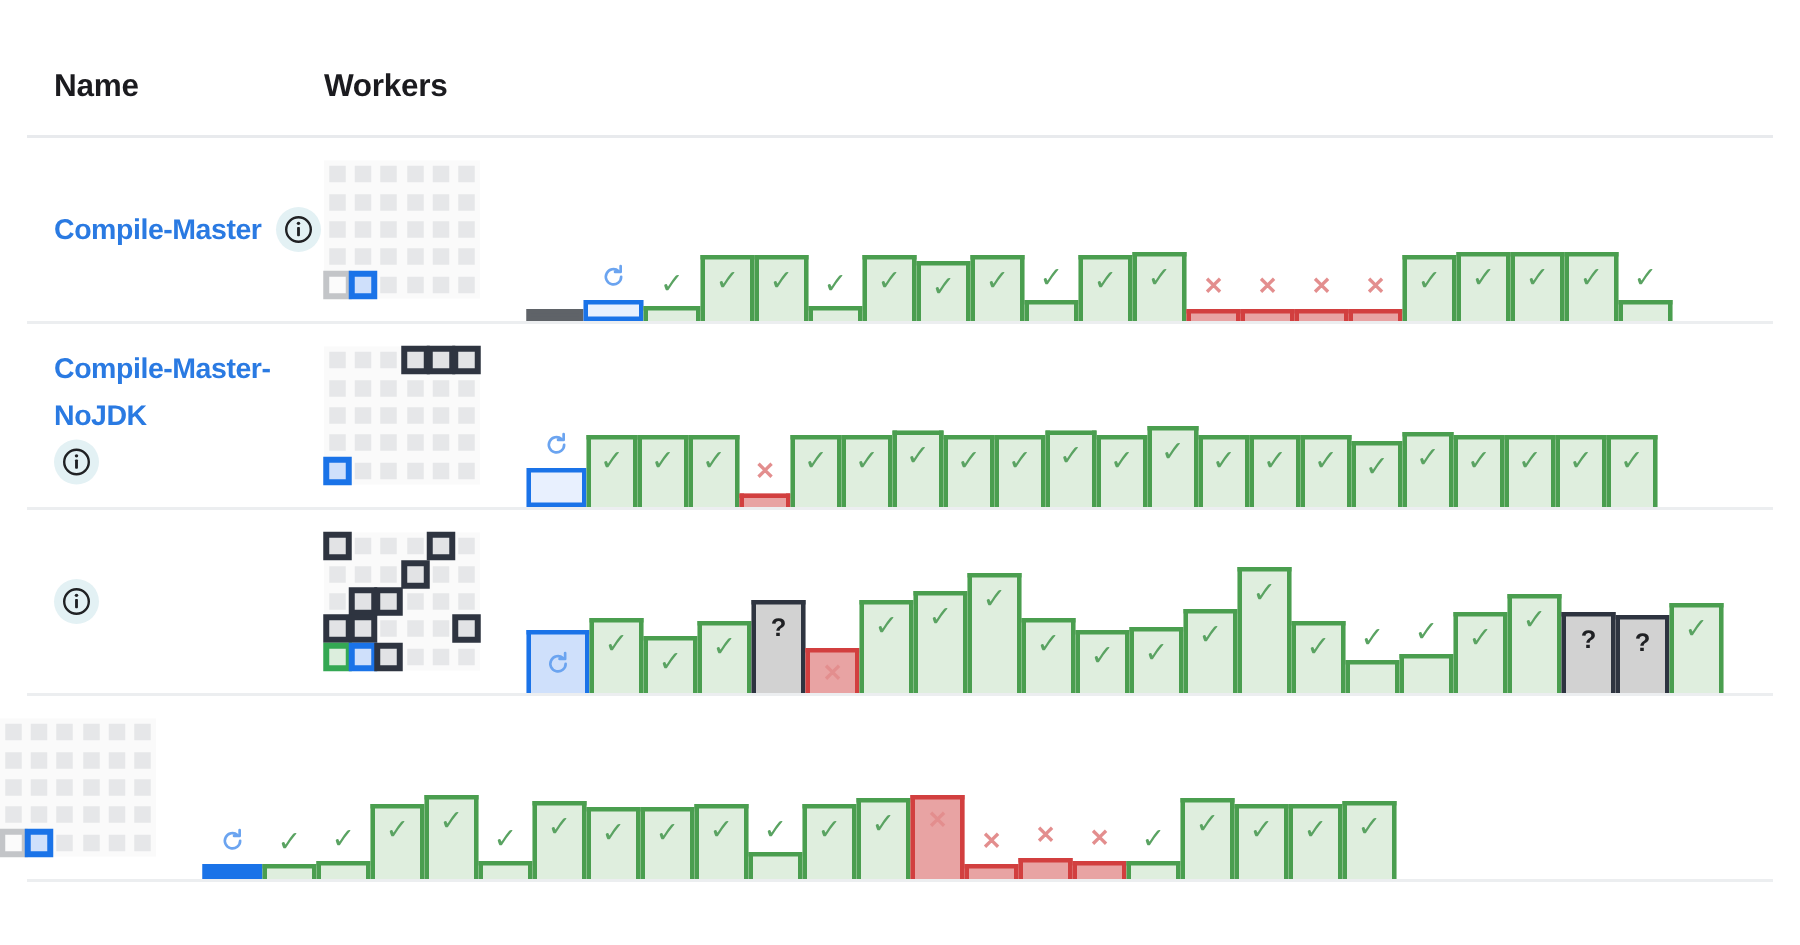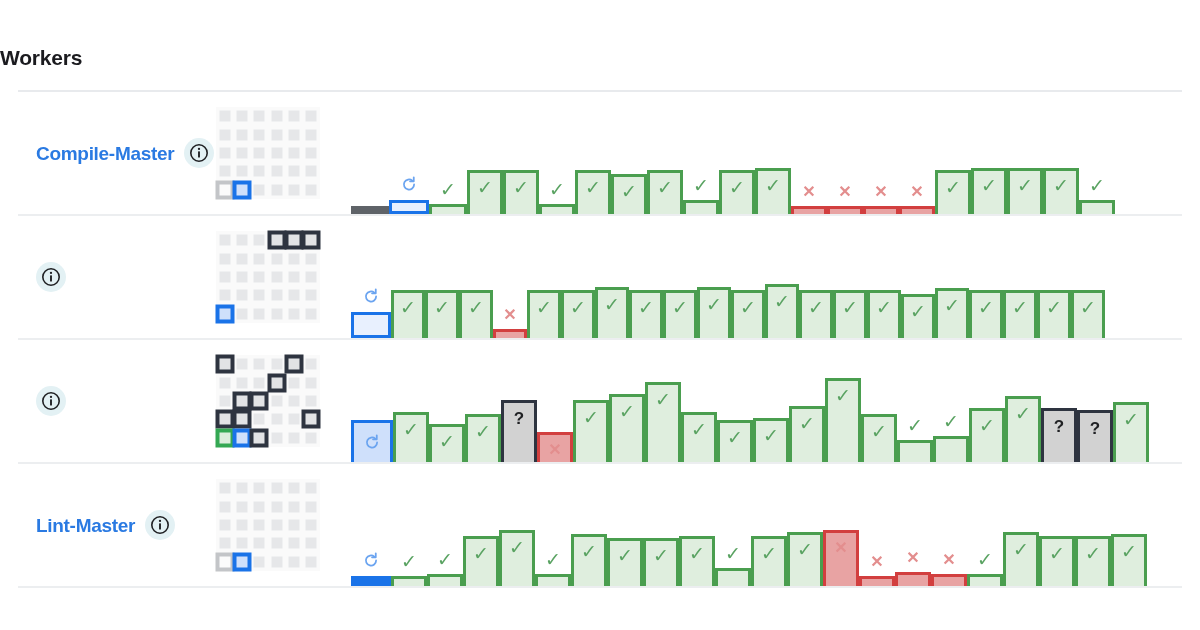--- a/index.html
+++ b/index.html
@@ -80,20 +80,21 @@
   .s-runbox .body{background:#e8f0fe;border:3px solid #1a73e8;}
 
   .rowline{height:2px;background:#eceef0;margin:0 18px;}
 </style>
 </head>
 <body>
 
 <div class="table">
 
   <div class="thead">
+    <div class="th col-name">Name</div>
     <div class="th col-workers">Workers</div>
   </div>
   <div class="divider"></div>
 
   <div id="rows-host">
       <div class="row">
         <div class="cell-name">
           <a class="job-link" href="#">Compile-Master</a>
           <span class="info-icon">
             <svg width="20" height="20" viewBox="0 0 20 20">
@@ -284,20 +285,21 @@
             <div class="bar s-pass" style="width: 36px; height: 14px;">
               <div class="body"></div>
               <span class="mark ok" style="top: -24px;">✓</span>
             </div>
           </div>
         </div>
       </div>
       <div class="rowline"></div>
       <div class="row">
         <div class="cell-name">
+          <a class="job-link" href="#">Compile-Master-NoJDK</a>
           <span class="info-icon">
             <svg width="20" height="20" viewBox="0 0 20 20">
               <circle cx="10" cy="10" r="8.2" fill="none" stroke="#202124" stroke-width="1.6"></circle>
               <circle cx="10" cy="5.9" r="1.15" fill="#202124"></circle>
               <rect x="9.05" y="8.3" width="1.9" height="6.2" rx="0.6" fill="#202124"></rect>
             </svg>
           </span>
         </div>
         <div class="cell-workers">
           <div class="wgrid">
@@ -685,30 +687,20 @@
             </div>
             <div class="bar s-pass" style="width: 36px; height: 60px;">
               <div class="body"></div>
               <span class="mark ok" style="top: 8px;">✓</span>
             </div>
           </div>
         </div>
       </div>
       <div class="rowline"></div>
       <div class="row">
-        <div class="cell-name">
-          <a class="job-link" href="#">Lint-Master</a>
-          <span class="info-icon">
-            <svg width="20" height="20" viewBox="0 0 20 20">
-              <circle cx="10" cy="10" r="8.2" fill="none" stroke="#202124" stroke-width="1.6"></circle>
-              <circle cx="10" cy="5.9" r="1.15" fill="#202124"></circle>
-              <rect x="9.05" y="8.3" width="1.9" height="6.2" rx="0.6" fill="#202124"></rect>
-            </svg>
-          </span>
-        </div>
         <div class="cell-workers">
           <div class="wgrid">
             <div class="wcell">
               <i></i>
             </div>
             <div class="wcell">
               <i></i>
             </div>
             <div class="wcell">
               <i></i>

